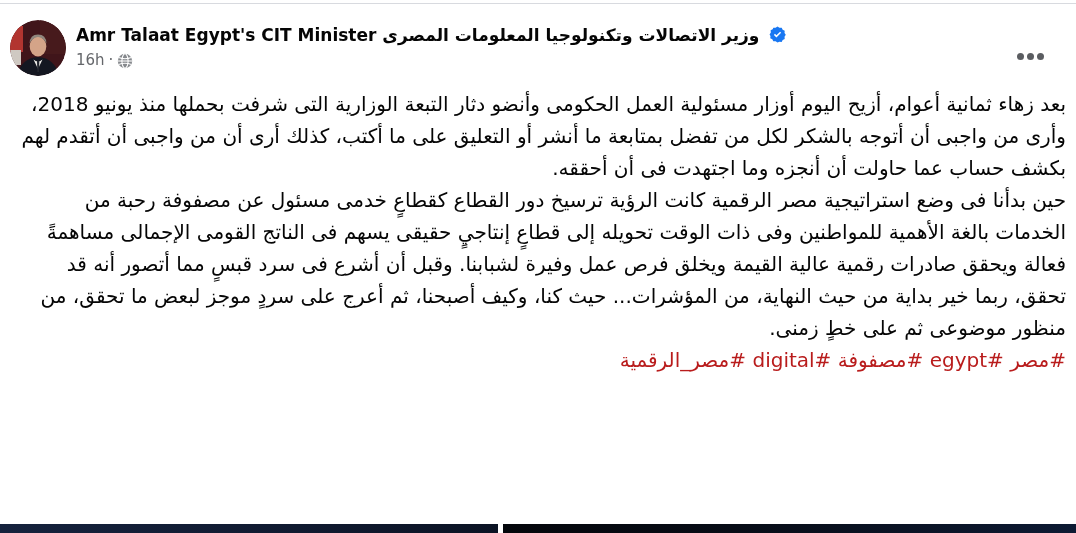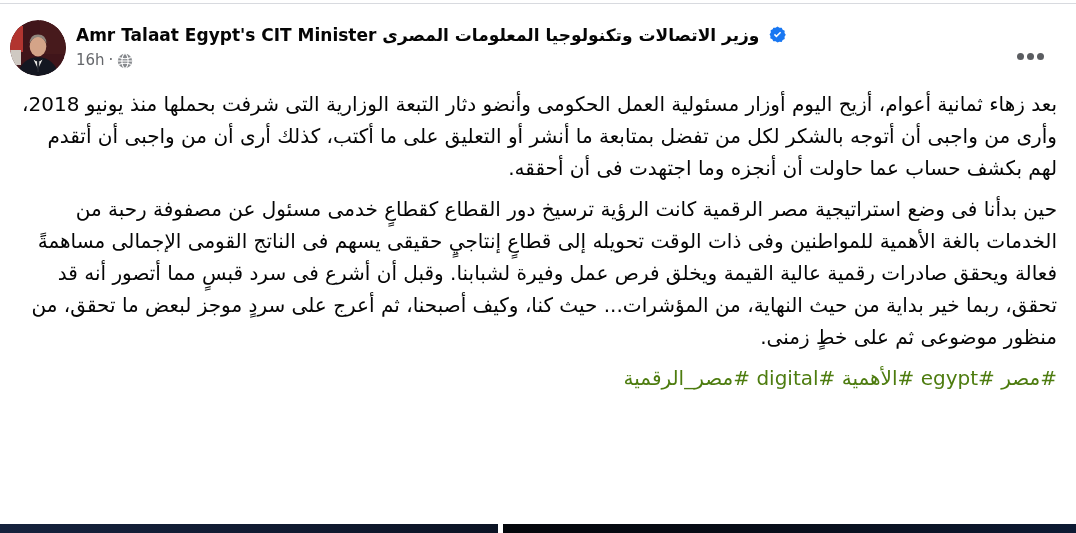--- a/index.html
+++ b/index.html
@@ -54,23 +54,23 @@
   
   .body-text {
     direction: rtl;
     text-align: right;
     padding: 0 10px;
     margin-top: 12px;
     font-size: 20px;
     line-height: 32px;
     color: #050505;
   }
-  .body-text p { margin: 9px; }
+  .body-text p { margin: 0; }
   .hashtags a {
-    color: #4d7c0f;
+    color: #b91c1c;
     text-decoration: none;
     cursor: pointer;
   }
   
   .photos {
     position: absolute; bottom: 0; left: 0;
     width: 1076px; height: 9px;
     display: flex; gap: 5px; background: #fff;
   }
   .photo { height: 9px; cursor: pointer; }
@@ -143,21 +143,21 @@
     <div class="menu-dots">
       <i></i>
       <i></i>
       <i></i>
     </div>
   </div>
 
   <div class="body-text" dir="rtl">
     <p>بعد زهاء ثمانية أعوام، أزيح اليوم أوزار مسئولية العمل الحكومى وأنضو دثار التبعة الوزارية التى شرفت بحملها منذ يونيو 2018، وأرى من واجبى أن أتوجه بالشكر لكل من تفضل بمتابعة ما أنشر أو التعليق على ما أكتب، كذلك أرى أن من واجبى أن أتقدم لهم بكشف حساب عما حاولت أن أنجزه وما اجتهدت فى أن أحققه.</p>
     <p>حين بدأنا فى وضع استراتيجية مصر الرقمية كانت الرؤية ترسيخ دور القطاع كقطاعٍ خدمى مسئول عن مصفوفة رحبة من الخدمات بالغة الأهمية للمواطنين وفى ذات الوقت تحويله إلى قطاعٍ إنتاجيٍ حقيقى يسهم فى الناتج القومى الإجمالى مساهمةً فعالة ويحقق صادرات رقمية عالية القيمة ويخلق فرص عمل وفيرة لشبابنا. وقبل أن أشرع فى سرد قبسٍ مما أتصور أنه قد تحقق، ربما خير بداية من حيث النهاية، من المؤشرات... حيث كنا، وكيف أصبحنا، ثم أعرج على سردٍ موجز لبعض ما تحقق، من منظور موضوعى ثم على خطٍ زمنى.</p>
-    <p class="hashtags"><a>#مصر</a> <a>#egypt</a> <a>#الأهمية</a> <a>#digital</a> <a>#مصر_الرقمية</a></p>
+    <p class="hashtags"><a>#مصر</a> <a>#egypt</a> <a>#مصفوفة</a> <a>#digital</a> <a>#مصر_الرقمية</a></p>
   </div>
 
   <div class="photos">
     <div class="photo photo-left"></div>
     <div class="photo photo-right"></div>
   </div>
 
 </div>
 
 </body></html>

